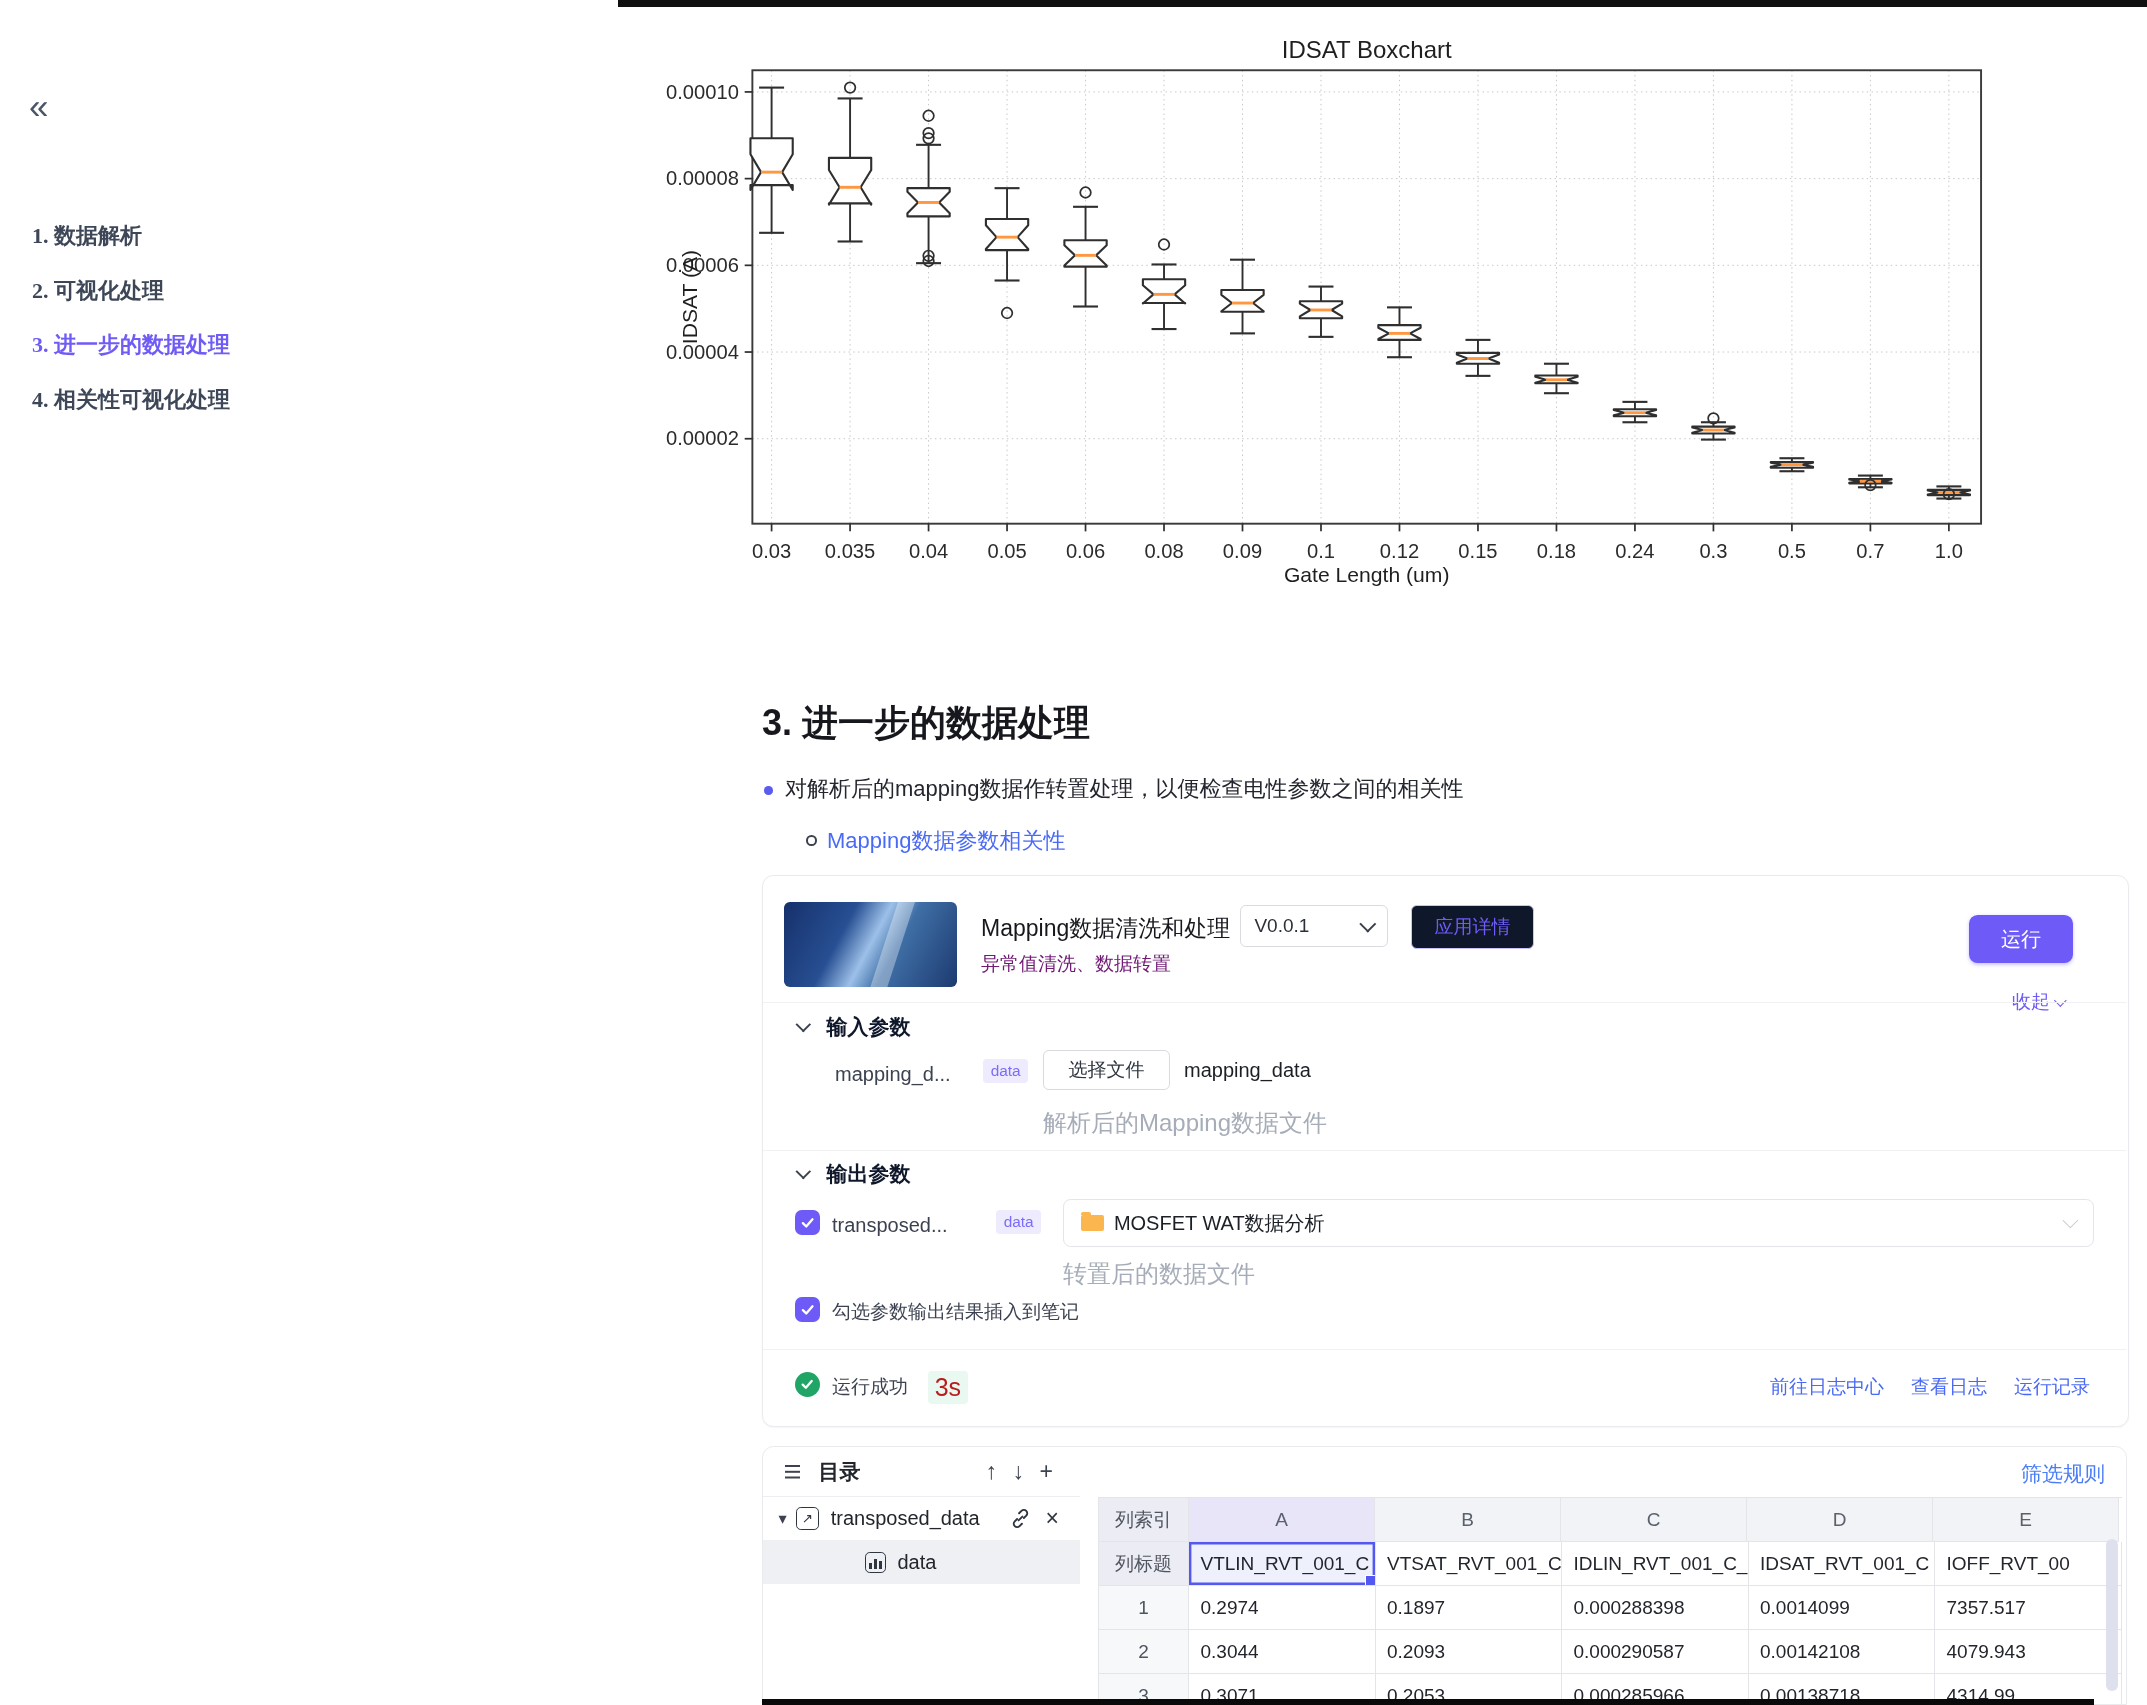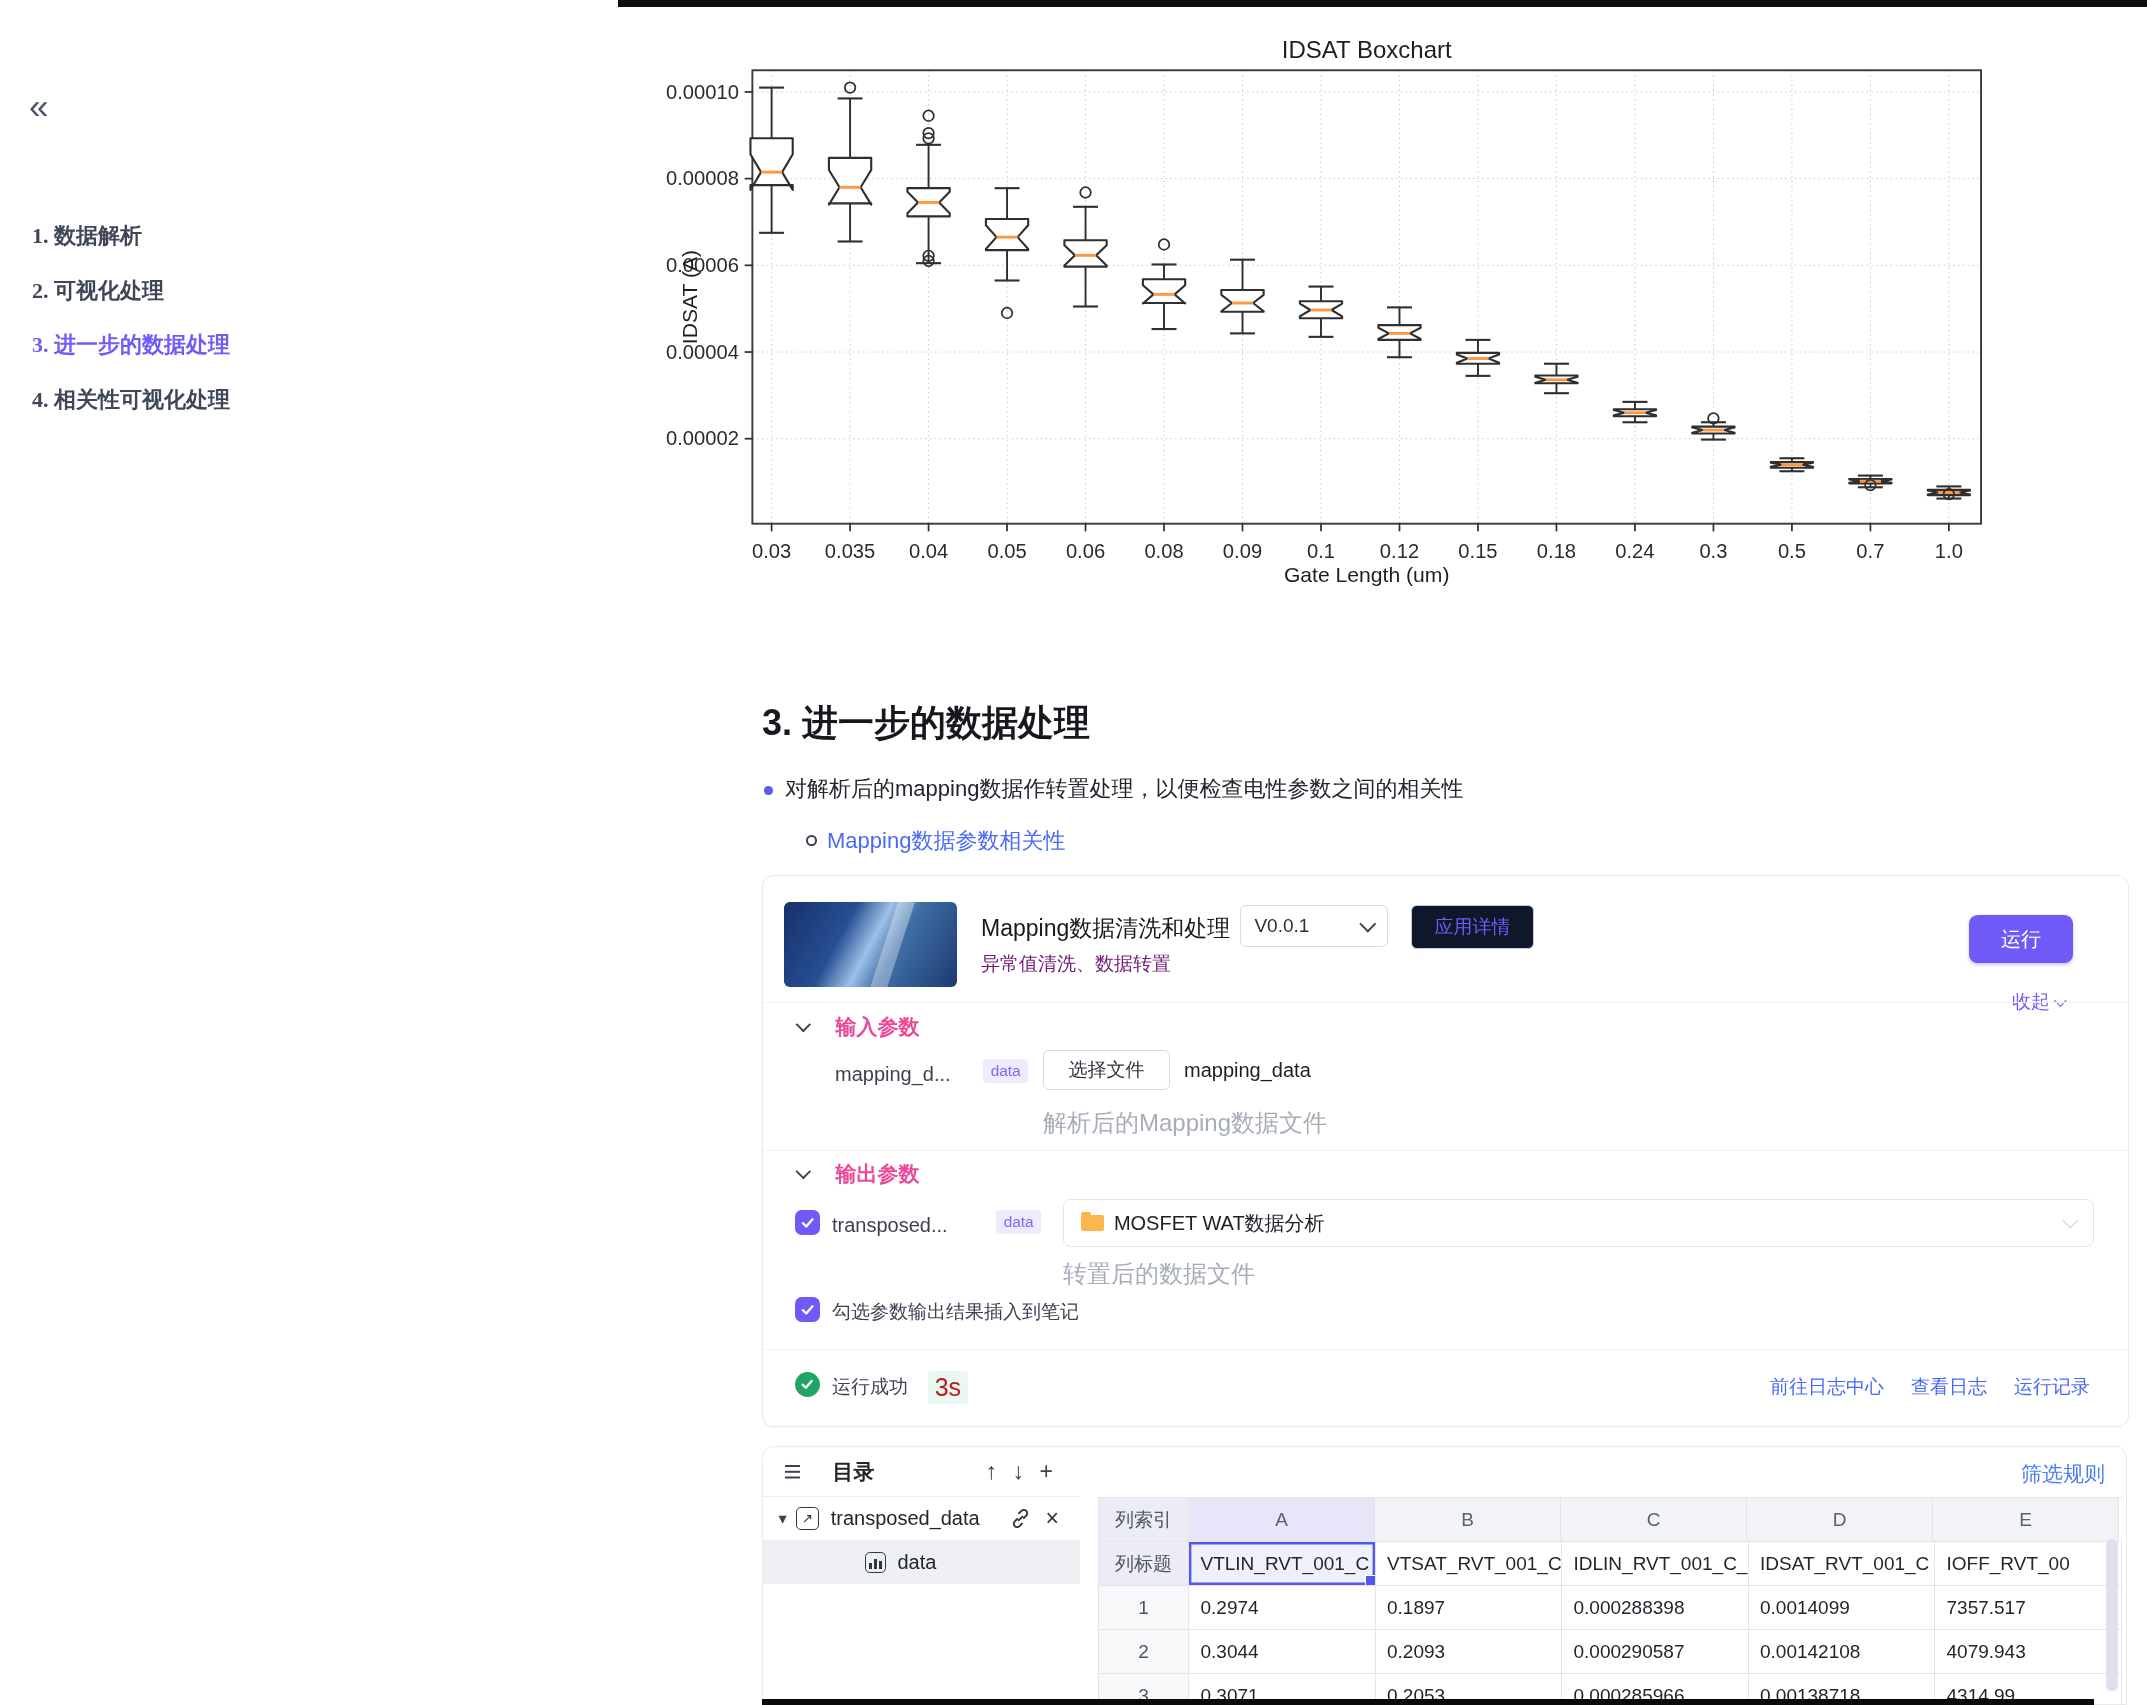--- a/index.html
+++ b/index.html
@@ -41,21 +41,21 @@
         transform:rotate(45deg);margin-top:-4.8px;}
   .details-btn{left:648px;top:29px;width:121px;height:42px;border:1.4px solid #c9c2fb;border-radius:5.8px;
         color:#6f5bf6;font-size:19px;display:flex;align-items:center;justify-content:center;cursor:pointer;background:#0f172a;}
   .card-sub{left:218px;top:75px;font-size:19px;color:#701a75;}
   .run-btn{left:1206px;top:39px;width:104px;height:48px;background:#6e5bf7;border-radius:8.6px;color:#fff;
         font-size:20px;display:flex;align-items:center;justify-content:center;cursor:pointer;box-shadow:0 1.9px 3.8px rgba(110,91,247,.35);}
   .collapse-link{left:1249px;top:113px;font-size:19px;color:#6f5bf6;cursor:pointer;display:flex;align-items:center;gap:5.8px;}
   .chev-sm{width:7.7px;height:7.7px;border-right:1.9px solid #6f5bf6;border-bottom:1.9px solid #6f5bf6;transform:rotate(45deg);margin-top:-3.8px;}
   .divider{left:0;width:1363px;height:1px;background:#f0f1f3;}
 
-  .sect-head{font-size:21px;font-weight:700;color:#ec4899;display:flex;align-items:center;gap:27px;}
+  .sect-head{font-size:21px;font-weight:700;color:#0f172a;display:flex;align-items:center;gap:18px;}
   .chev-open{width:8.6px;height:8.6px;border-right:2.1px solid #3b4250;border-bottom:2.1px solid #3b4250;transform:rotate(45deg);margin-top:-4.8px;}
   .param-label{font-size:20px;color:#3c4250;}
   .badge{background:#edebfd;color:#7b6cf9;font-size:15.4px;border-radius:3.8px;padding:2.9px 7.7px;}
   .file-btn{width:125px;height:38px;border:1px solid #d7dade;border-radius:5.8px;background:#fff;
         font-size:19px;color:#2f3640;display:flex;align-items:center;justify-content:center;cursor:pointer;}
   .hint{font-size:24px;color:#a6adb8;}
   .checkbox{width:25px;height:25px;border-radius:6.7px;background:#6e5bf7;display:flex;align-items:center;justify-content:center;cursor:pointer;}
   .dropdown{left:300px;top:323px;width:1031px;height:48px;border:1px solid #e3e5e9;border-radius:7.7px;
         display:flex;align-items:center;padding:0 17.3px;box-sizing:border-box;cursor:pointer;gap:9.6px;}
   .folder{width:23px;height:15.4px;background:#fcb64f;border-radius:1.9px;position:relative;flex:0 0 auto;}
@@ -68,21 +68,21 @@
   .log-links{display:flex;gap:27px;}
   .log-links span{font-size:19px;color:#4a6af5;cursor:pointer;}
 
   
   .panel{left:762px;top:1446px;width:1365px;height:259px;border:1px solid #e8eaed;border-radius:11.5px 11.5px 0 0;
          overflow:hidden;background:#fff;box-sizing:border-box;}
   .filter-link{right:21px;top:13.4px;font-size:21px;color:#4a7df8;cursor:pointer;}
   .toc{left:0;top:0;width:317px;height:259px;}
   .toc-head{left:0;top:0;width:317px;height:49px;border-bottom:1px solid #eceef1;display:flex;align-items:center;}
   .ham{width:15.4px;height:2.5px;background:#3c4250;box-shadow:0 5.8px 0 #3c4250,0 11.5px 0 #3c4250;margin:-11.5px 0 0 22px;}
-  .toc-title{font-size:21px;font-weight:700;color:#22262c;margin-left:32px;}
+  .toc-title{font-size:21px;font-weight:700;color:#22262c;margin-left:18px;}
   .toc-icons{position:absolute;right:27px;display:flex;gap:15.4px;font-size:23px;color:#3c4250;}
   .toc-icons span{cursor:pointer;}
   .tree-row{left:0;width:317px;height:44px;display:flex;align-items:center;}
   .tree-row.selected{background:#eef0f4;}
   .caret{font-size:16.3px;color:#3c4250;margin-left:15.4px;}
   .node-ic{width:21px;height:21px;border:1.9px solid #2f3640;border-radius:4.8px;font-size:13.4px;color:#2f3640;
            display:flex;align-items:center;justify-content:center;margin-left:9.6px;}
   .tree-label{font-size:20px;color:#22262c;margin-left:11.5px;flex:1;}
   .row-ic{display:flex;gap:13.4px;margin-right:21px;align-items:center;}
   .xicon{font-size:23px;color:#2f3640;line-height:1;cursor:pointer;}

